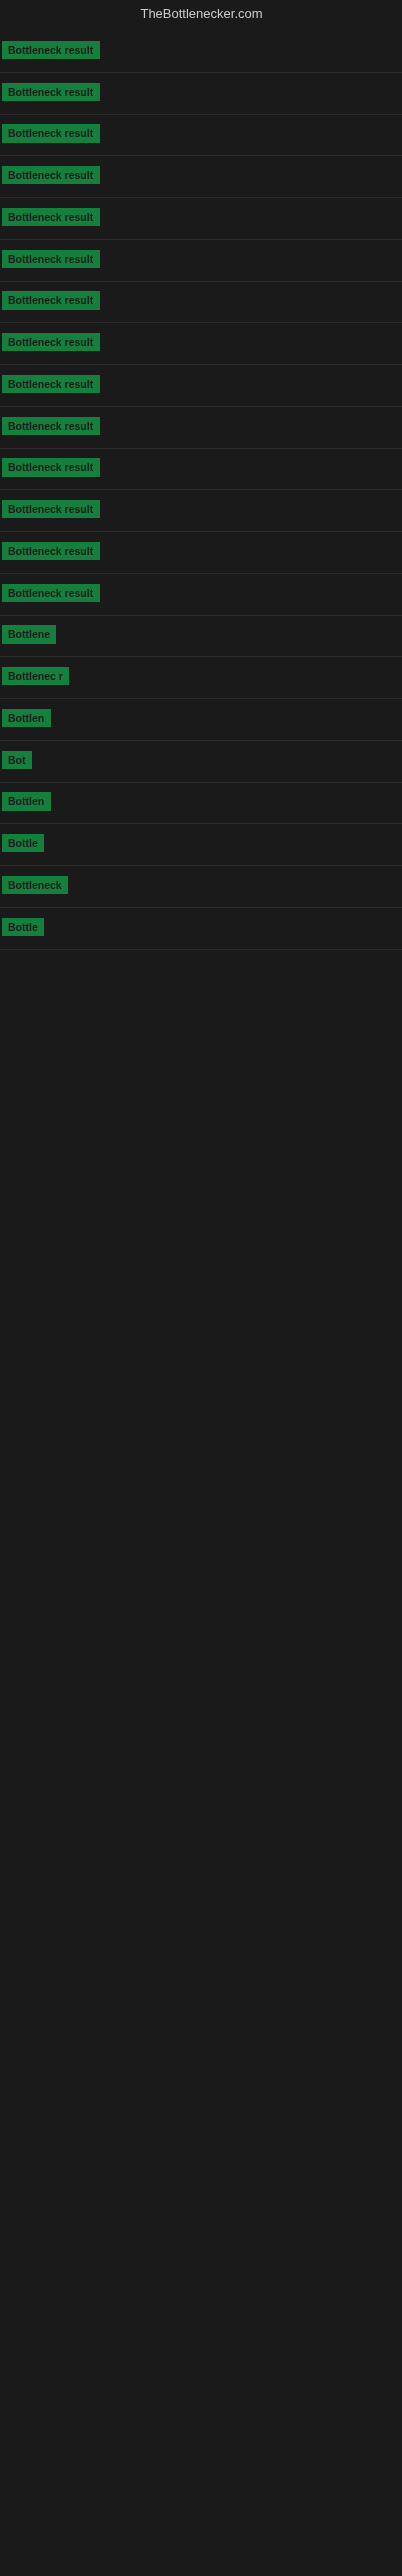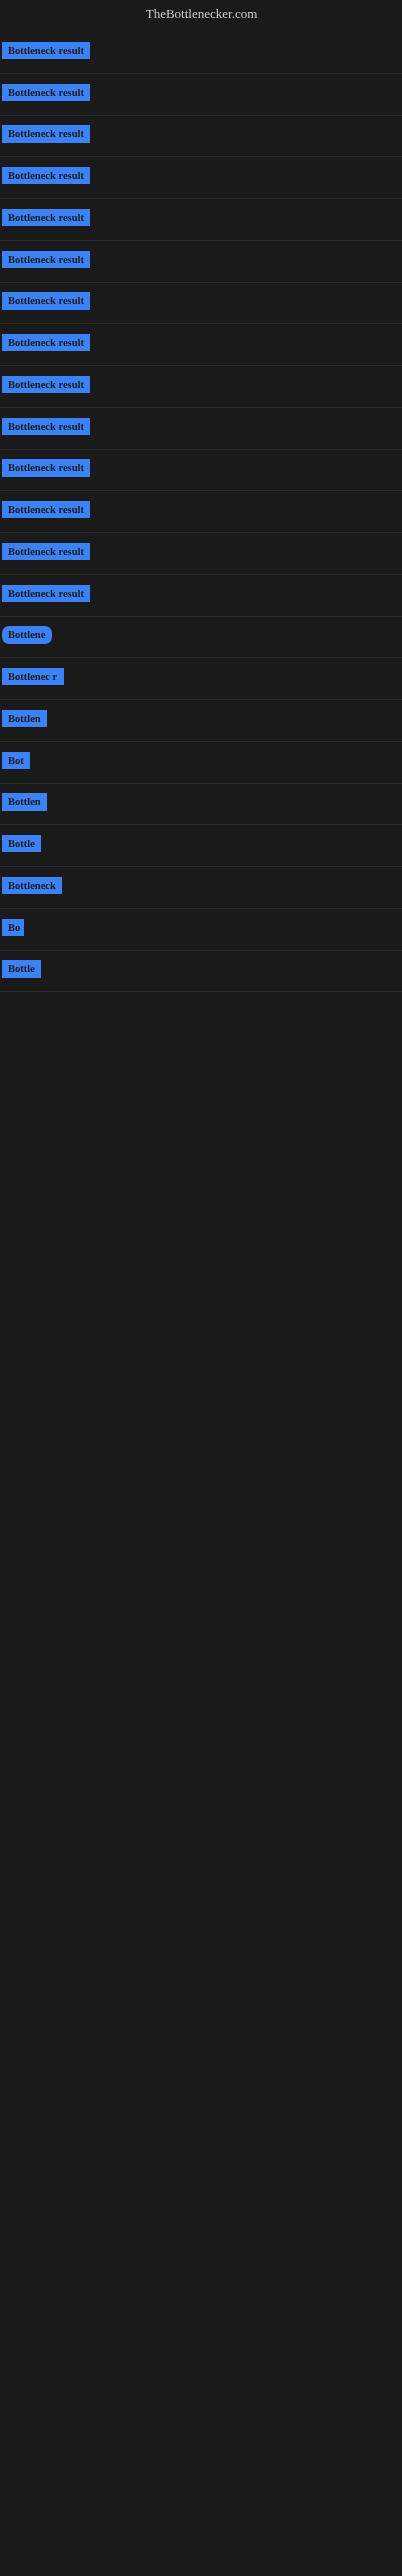--- a/index.html
+++ b/index.html
@@ -1,39 +1,38 @@
 <!DOCTYPE html>
 <html style="font-size:13px"><head>
   <meta charset="utf-8">
   <style>
     * {
       margin: 0;
       padding: 0;
       box-sizing: border-box;
-      font-family: Liberation Serif, serif;
     }
 
     body {
       width: 403px;
       min-height: 2576px;
       background-color: #1a1a1a;
       font-family: Arial, sans-serif;
       position: relative;
     }
 
     .site-title {
       text-align: center;
       color: #cccccc;
       font-size: 13px;
       padding: 6.4px 0 9.7px 0;
       font-weight: normal;
     }
 
     .bottleneck-label {
-      background-color: #3b82f6;
+      background-color: #15803d;
       color: #1a1a1a;
       font-size: 10.5px;
       font-weight: bold;
       padding: 3.2px 6.4px;
       display: inline-block;
       white-space: nowrap;
       overflow: hidden;
     }
 
     .result-row {
@@ -55,23 +54,22 @@
     <div class="result-row"><span class="bottleneck-label" style="max-width: 105px;">Bottleneck result</span></div>
     <div class="result-row"><span class="bottleneck-label" style="max-width: 105px;">Bottleneck result</span></div>
     <div class="result-row"><span class="bottleneck-label" style="max-width: 105px;">Bottleneck result</span></div>
     <div class="result-row"><span class="bottleneck-label" style="max-width: 105px;">Bottleneck result</span></div>
     <div class="result-row"><span class="bottleneck-label" style="max-width: 105px;">Bottleneck result</span></div>
     <div class="result-row"><span class="bottleneck-label" style="max-width: 105px;">Bottleneck result</span></div>
     <div class="result-row"><span class="bottleneck-label" style="max-width: 105px;">Bottleneck result</span></div>
     <div class="result-row"><span class="bottleneck-label" style="max-width: 105px;">Bottleneck result</span></div>
     <div class="result-row"><span class="bottleneck-label" style="max-width: 105px;">Bottleneck result</span></div>
     <div class="result-row"><span class="bottleneck-label" style="max-width: 105px;">Bottleneck result</span></div>
-    <div class="result-row"><span class="bottleneck-label" style="max-width: 60px; border-radius: 7px;">Bottlene</span></div>
+    <div class="result-row"><span class="bottleneck-label" style="max-width: 60px;">Bottlene</span></div>
     <div class="result-row"><span class="bottleneck-label" style="max-width: 72px;">Bottlenec r</span></div>
     <div class="result-row"><span class="bottleneck-label" style="max-width: 55px;">Bottlen</span></div>
     <div class="result-row"><span class="bottleneck-label" style="max-width: 31px;">Bot</span></div>
     <div class="result-row"><span class="bottleneck-label" style="max-width: 52px;">Bottlen</span></div>
     <div class="result-row"><span class="bottleneck-label" style="max-width: 44px;">Bottle</span></div>
     <div class="result-row"><span class="bottleneck-label" style="max-width: 66px;">Bottleneck</span></div>
-    <div class="result-row"><span class="bottleneck-label" style="max-width: 22.5px;">Bo</span></div>
     <div class="result-row"><span class="bottleneck-label" style="max-width: 42px;">Bottle</span></div>
   </div>
 
 
 </body></html>

